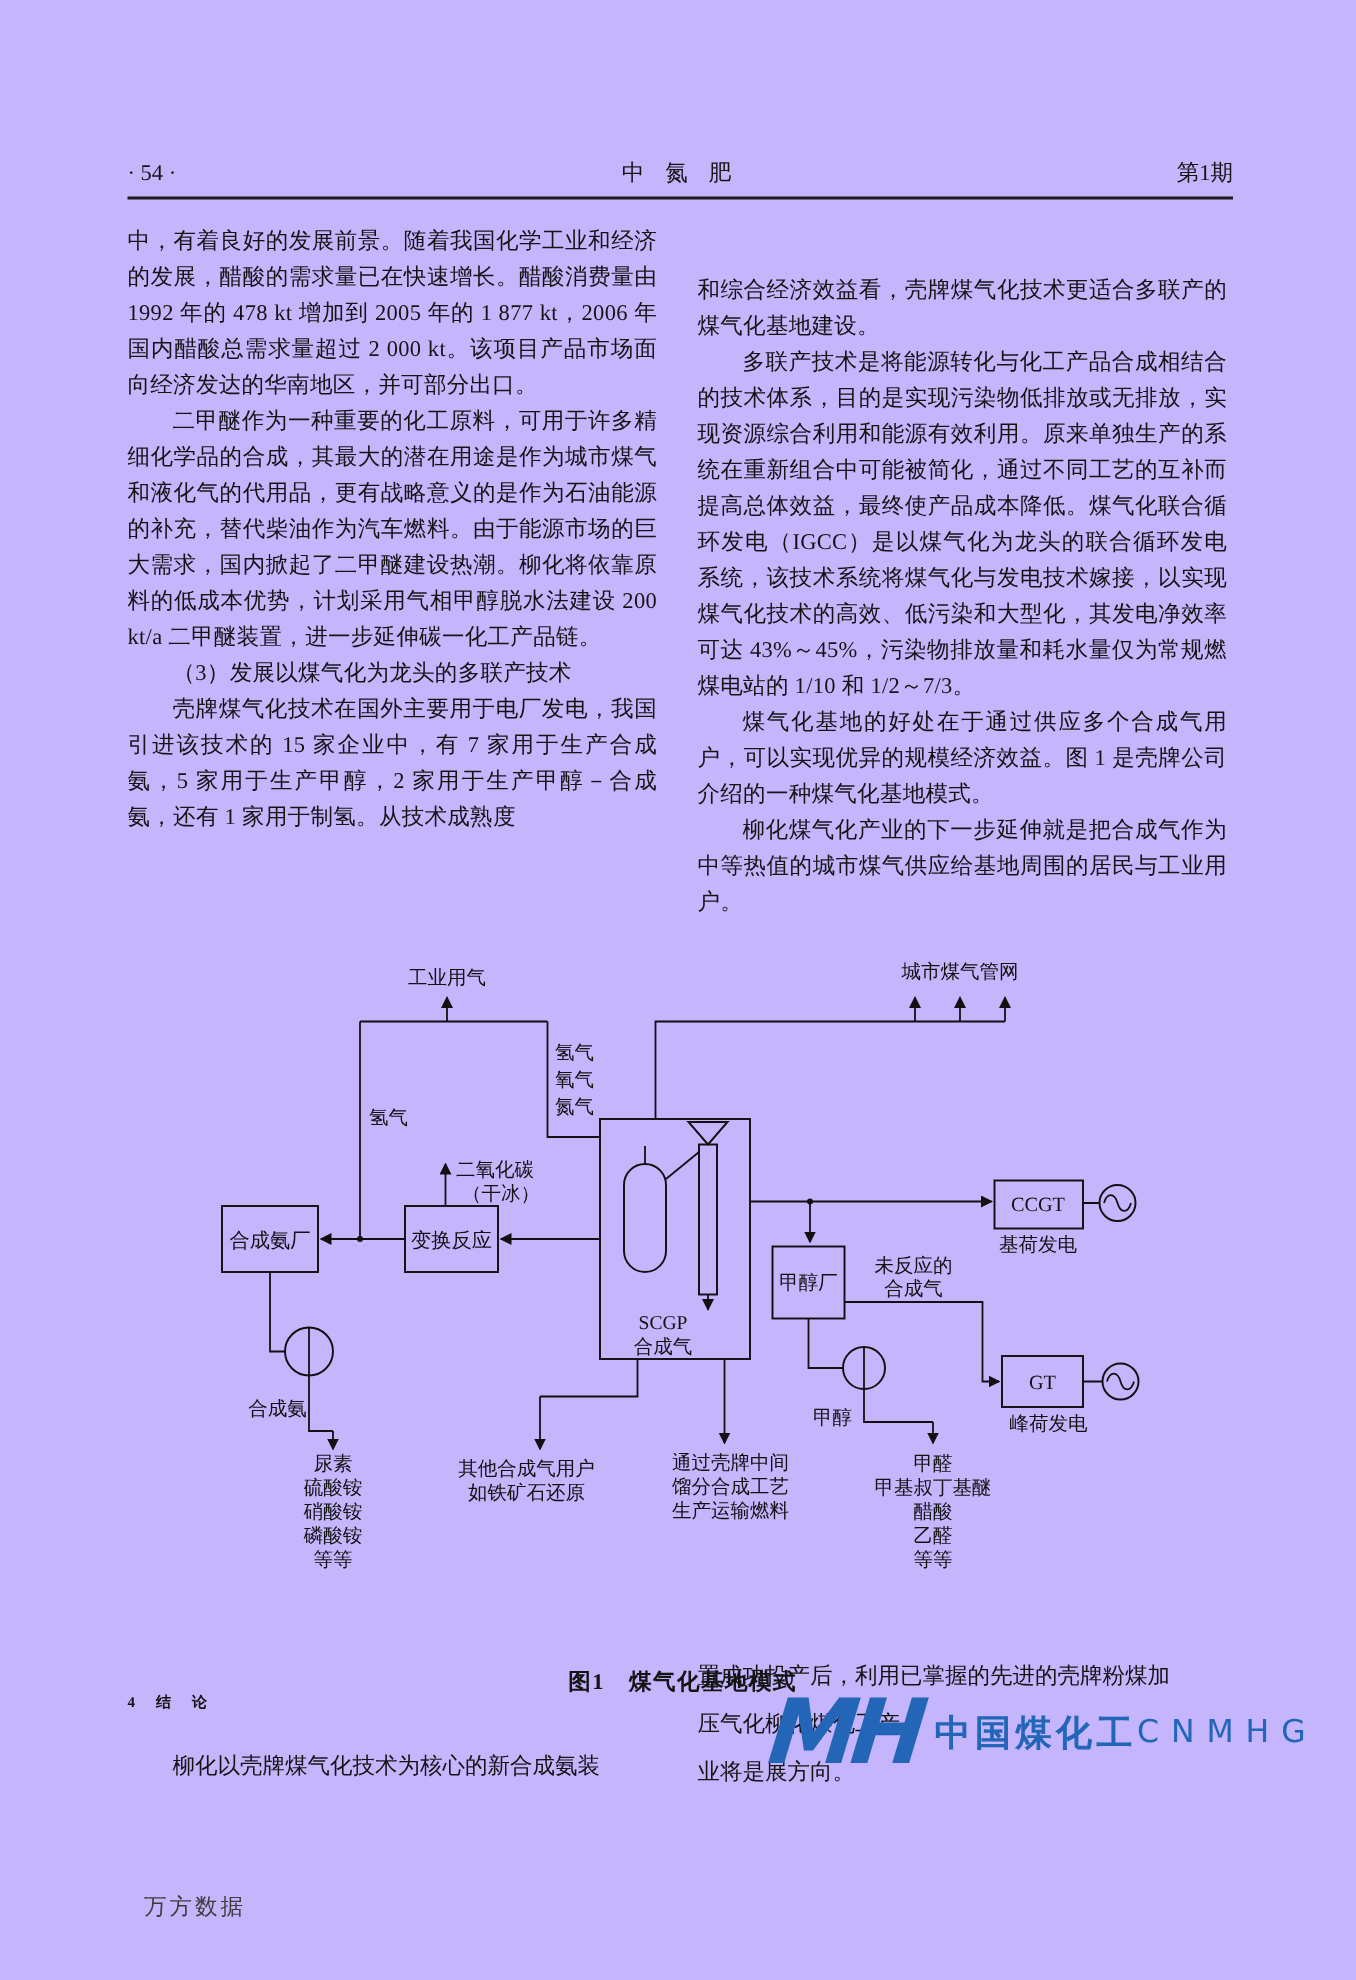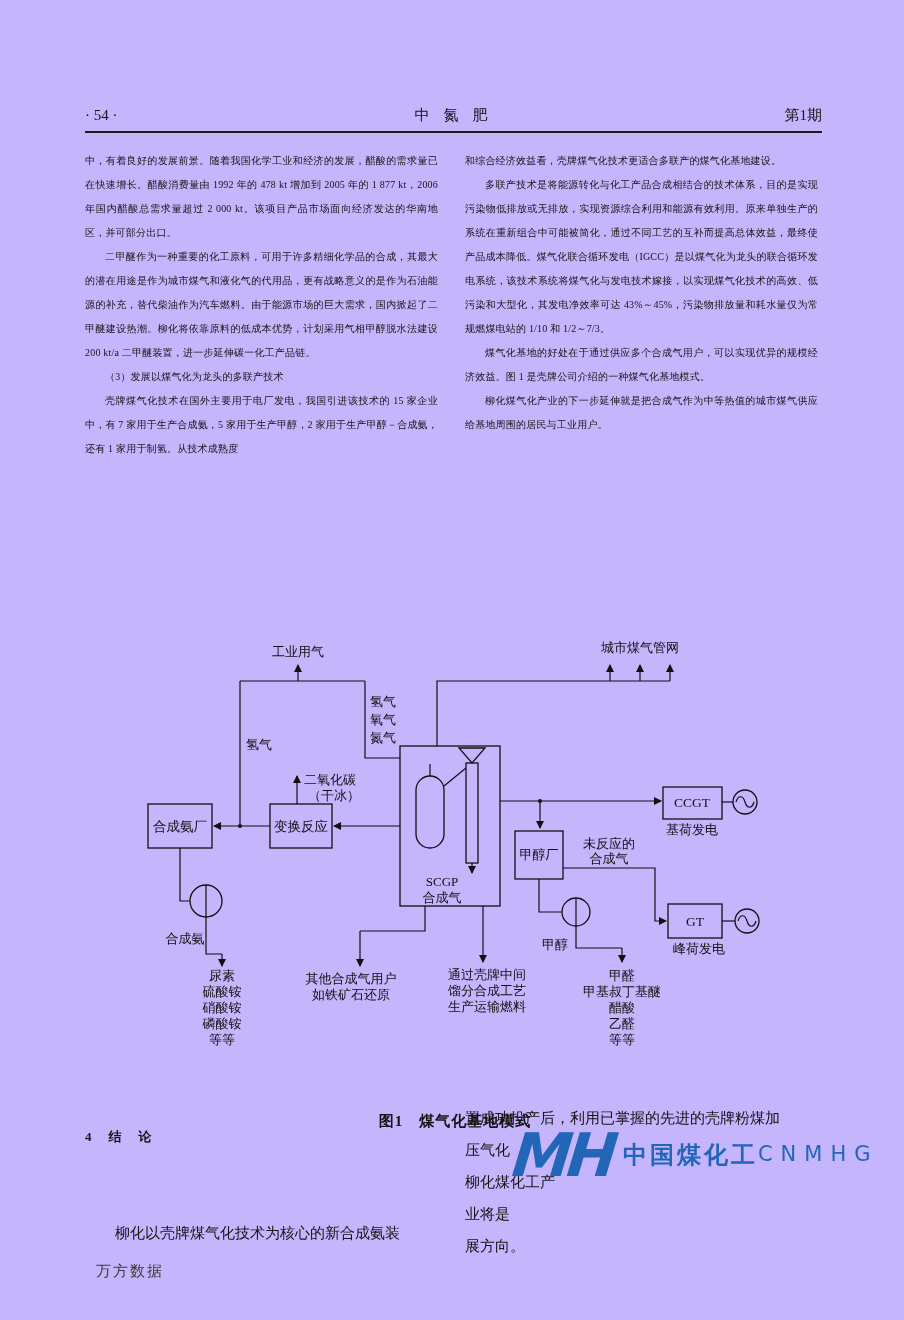--- a/index.html
+++ b/index.html
@@ -8,39 +8,39 @@
     background:#c4b5fd; color:#141414; overflow:hidden;
     font-family:"Liberation Serif","DejaVu Serif",serif;
     text-decoration:underline;
   }
   
   .header-row { position:absolute; left:85px; top:106px; width:737px;
     display:flex; justify-content:space-between; align-items:baseline; font-size:15px; }
   .journal-title { letter-spacing:14px; text-indent:14px; }
   .header-rule { position:absolute; left:85px; top:131px; width:737px; height:2px; background:#1c1c1c; }
   
-  .col { position:absolute; top:149px; width:353px; font-size:10px; line-height:24px;
+  .col { position:absolute; top:149px; width:353px; font-size:15px; line-height:24px;
     text-align:justify; letter-spacing:0.2px; }
   .col-left { left:85px; }
-  .col-right { left:465px; }
+  .col-right { left:465px;margin-top:33px; }
   .col p { margin:0; text-indent:2em; }
   .col p.cont { text-indent:0; }
   
   .diagram { position:absolute; left:85px; top:636px; }
   .diagram text { font-size:13px; fill:#111; font-family:"Liberation Serif","DejaVu Serif",serif; }
   .diagram .bx { fill:none; stroke:#111; stroke-width:1.3; }
   .diagram .ln { fill:none; stroke:#111; stroke-width:1.2; }
   .diagram .boxlbl { font-size:13.5px; }
   .fig-caption { position:absolute; left:85px; top:1076px; width:740px; text-align:center;
     font-weight:bold; font-size:15px; letter-spacing:1px;margin-top:36px; }
   
-  .concl-heading { position:absolute; left:85px; top:1128px; font-size:13px; font-weight:bold; letter-spacing:2px; }
-  .concl-left { position:absolute; left:85px; top:1221px; width:353px; font-size:15px; line-height:24px; text-indent:2em; text-align:justify; }
+  .concl-heading { position:absolute; left:85px; top:1128px; font-size:10px; font-weight:bold; letter-spacing:2px; }
+  .concl-left { position:absolute; left:85px; top:1166px; width:353px; font-size:15px; line-height:24px; text-indent:2em; text-align:justify; }
   .concl-right { position:absolute; left:465px; top:1102px; width:357px; font-size:15px; line-height:32px; text-align:justify; }
-  .concl-right .split { display:flex; justify-content:flex-start;flex-direction:column; }
+  .concl-right .split { display:flex; justify-content:flex-start; }
   
   .watermark { position:absolute; left:513px; top:1118px; display:flex; align-items:center;
     gap:10px; color:#2366b8; z-index:5; }
   .wm-logo { font-family:"DejaVu Sans","Liberation Sans",sans-serif; font-style:italic; font-weight:900;
     font-size:60px; line-height:74px; letter-spacing:-5px; transform:skewX(-6deg); }
   .wm-text { display:flex; flex-direction:row; }
   .wm-cn { font-family:"DejaVu Sans","Liberation Sans",sans-serif; font-size:24px; font-weight:bold; letter-spacing:3px; }
   .wm-en { font-family:"DejaVu Sans","Liberation Sans",sans-serif; font-size:21px; letter-spacing:8px; margin-top:3px; }
   
   .footer-mark { position:absolute; left:96px; top:1262px; font-size:15px; color:#3c3c3c; letter-spacing:2px; }

